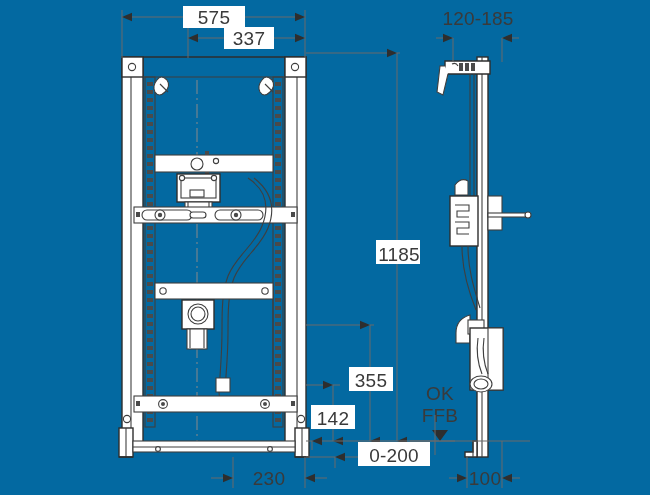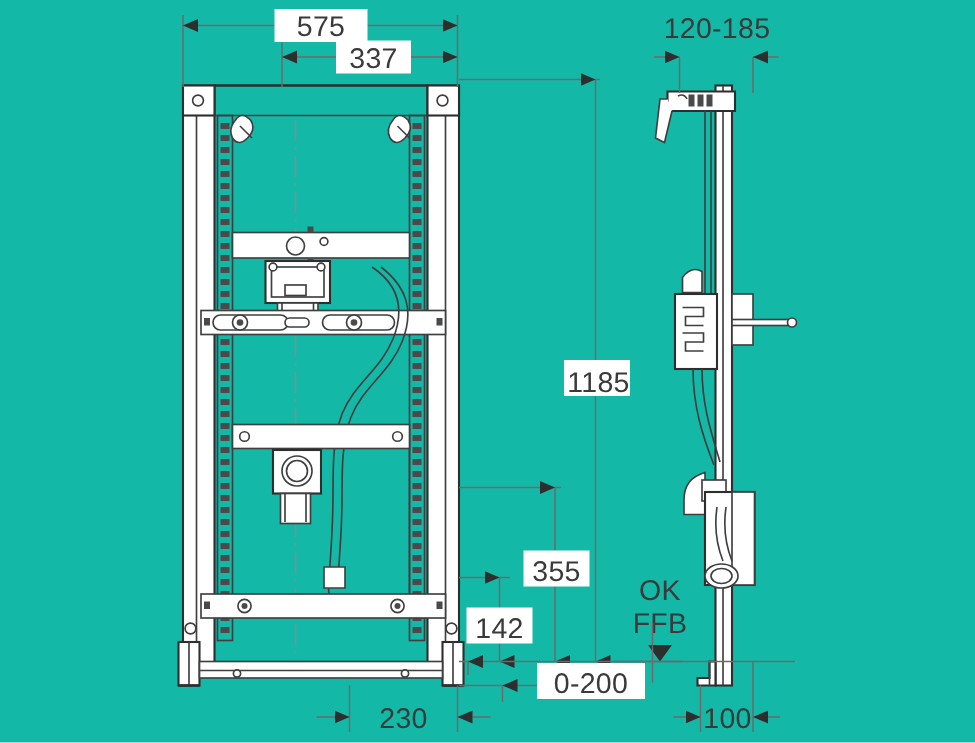--- a/index.html
+++ b/index.html
@@ -8,21 +8,21 @@
     padding: 0;
     background: #ffffff;
   }
   body {
     font-family: "Liberation Sans", sans-serif;
   }
   #drawing-root {
     position: relative;
     width: 650px;
     height: 495px;
-    background: #14b8a6;
+    background: #0369a1;
     overflow: hidden;
   }
   #drawing-svg {
     position: absolute;
     left: 0;
     top: 0;
     width: 650px;
     height: 495px;
     display: block;
   }

